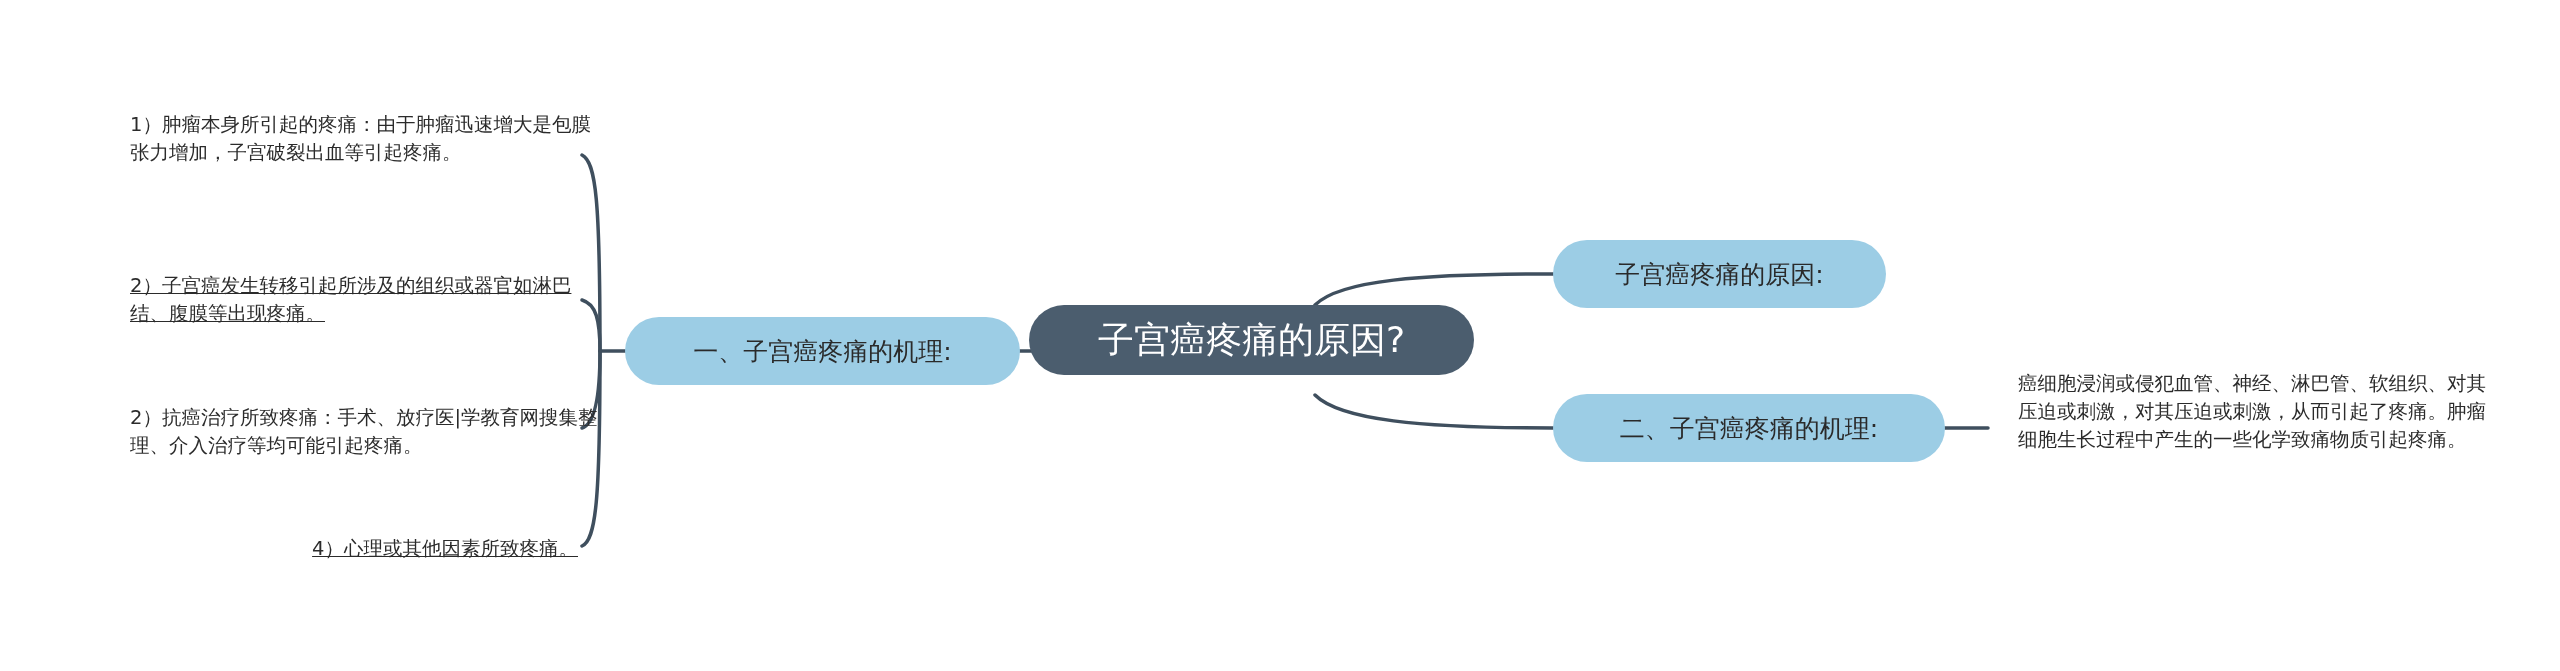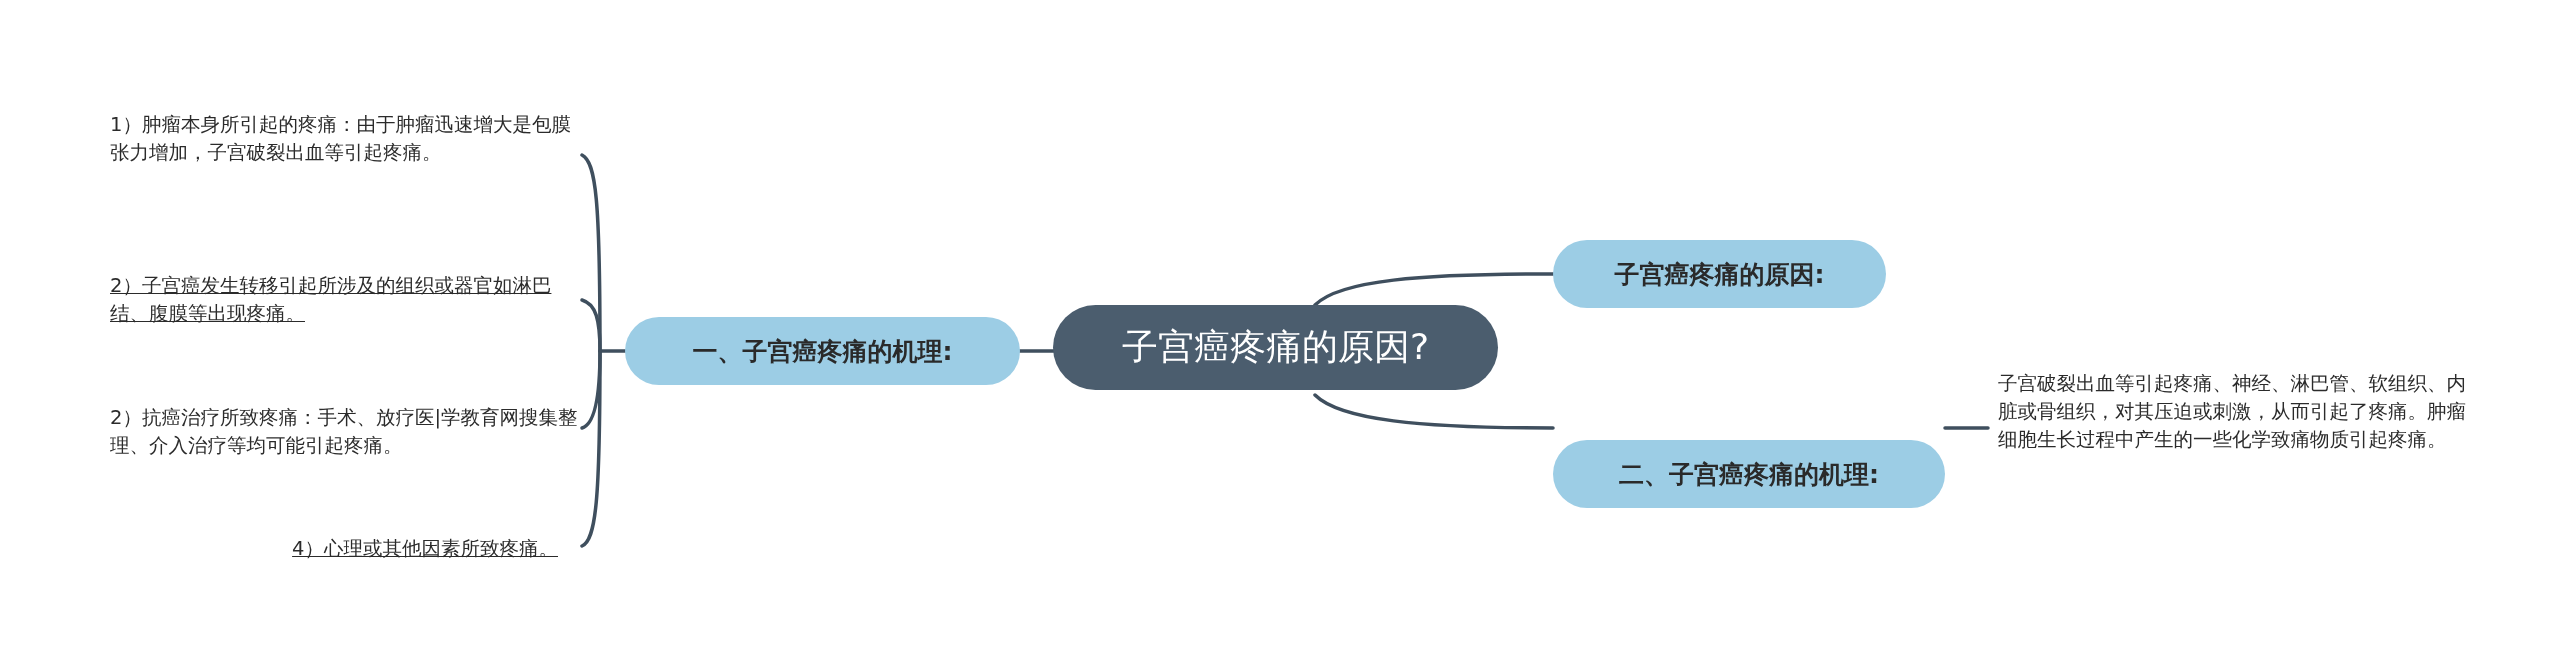--- a/index.html
+++ b/index.html
@@ -1,27 +1,27 @@
 <!DOCTYPE html>
 <html><head>
 <meta charset="utf-8">
 <style>
   html, body { margin: 0; padding: 0; background: #ffffff; }
   body { width: 2560px; height: 671px; position: relative; overflow: hidden;
          font-family: "DejaVu Sans", "Liberation Sans", sans-serif; }
   #lines { position: absolute; left: 0; top: 0; width: 2560px; height: 671px; }
   .node { position: absolute; display: flex; align-items: center; justify-content: center;
           border-radius: 40px; box-sizing: border-box; white-space: nowrap; }
-  .center { left: 1053px; top: 305px; width: 445px; height: 85px; border-radius: 45px;
+  .center { left: 1029px; top: 305px; width: 445px; height: 70px; border-radius: 45px;
             background: #4b5d6e; color: #ffffff; font-size: 36px; }
-  .branch { background: #9ccde5; color: #2a2a2a; font-size: 25px; height: 68px; border-radius: 34px; font-weight: bold; }
+  .branch { background: #9ccde5; color: #2a2a2a; font-size: 25px; height: 68px; border-radius: 34px; }
   .b-left { left: 625px; top: 317px; width: 395px; }
   .b-rt { left: 1553px; top: 240px; width: 333px; }
-  .b-rb { left: 1553px; top: 394px; width: 392px; margin-top: 46px; }
-  .leaf { position: absolute; color: #2b2b2b; font-size: 19.5px; line-height: 28px; }
+  .b-rb { left: 1553px; top: 394px; width: 392px; }
+  .leaf { position: absolute; color: #2b2b2b; font-size: 19.5px; line-height: 28px; margin-left: 20px; }
   .leaf1 { left: 110px; top: 111px; width: 470px; }
   .leaf2 { left: 110px; top: 272px; width: 470px; text-decoration: underline; }
   .leaf3 { left: 110px; top: 404px; width: 470px; }
   .leaf4 { left: 200px; top: 535px; width: 358px; text-align: right; text-decoration: underline; }
   .leafr { left: 1998px; top: 370px; width: 475px; font-size: 19.5px; line-height: 28px; }
 </style>
 </head>
 <body>
 
 <svg id="lines" viewBox="0 0 2560 671">
@@ -58,13 +58,13 @@
 
 <div class="node branch b-rb">
   <span>二、子宫癌疼痛的机理:</span>
 </div>
 
 <div class="leaf leaf1">1）肿瘤本身所引起的疼痛：由于肿瘤迅速增大是包膜张力增加，子宫破裂出血等引起疼痛。</div>
 <div class="leaf leaf2">2）子宫癌发生转移引起所涉及的组织或器官如淋巴结、腹膜等出现疼痛。</div>
 <div class="leaf leaf3">2）抗癌治疗所致疼痛：手术、放疗医|学教育网搜集整理、介入治疗等均可能引起疼痛。</div>
 <div class="leaf leaf4">4）心理或其他因素所致疼痛。</div>
 
-<div class="leaf leafr">子宫破裂出血等引起疼痛、神经、淋巴管、软组织、内脏或骨组织，对其压迫或刺激，从而引起了疼痛。肿瘤细胞生长过程中产生的一些化学致痛物质引起疼痛。</div>
+<div class="leaf leafr">癌细胞浸润或侵犯血管、神经、淋巴管、软组织、对其压迫或刺激，对其压迫或刺激，从而引起了疼痛。肿瘤细胞生长过程中产生的一些化学致痛物质引起疼痛。</div>
 
 </body></html>

